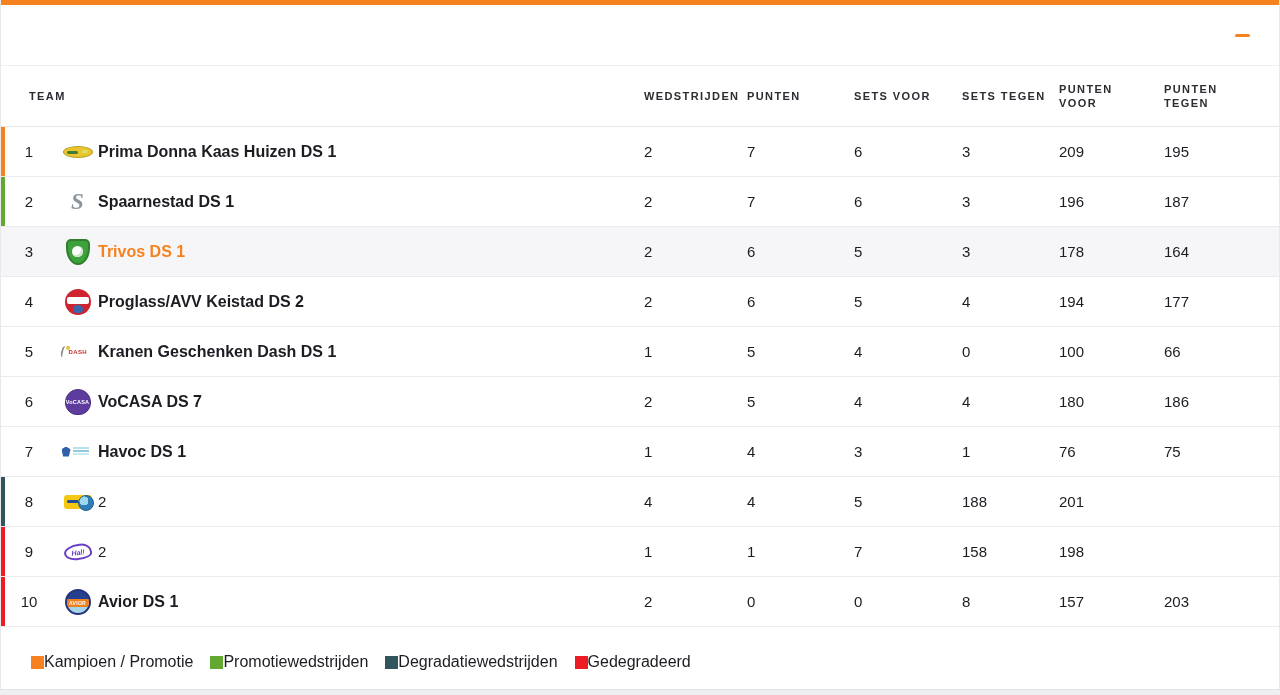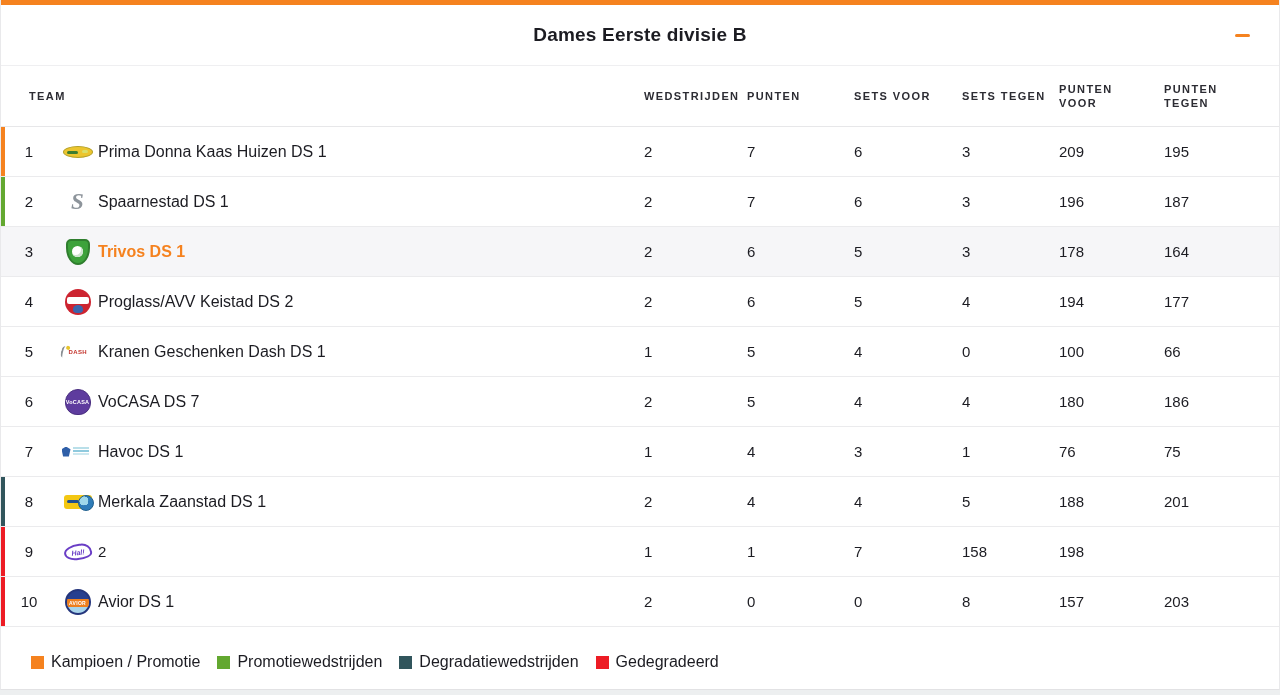--- a/index.html
+++ b/index.html
@@ -52,30 +52,30 @@
   }
   .th.team-h{grid-column:1 / 4;padding-left:28px;}
   .th .wrapcap{display:block;width:62px;}
 
   .row{height:50px;position:relative;border-bottom:1px solid var(--divider);}
   .row:last-of-type{border-bottom:1px solid var(--divider);}
   .row.active{background:#f6f6f8;}
   .ind{position:absolute;left:0;top:0;bottom:0;width:4px;}
   .rank{text-align:center;font-size:15px;}
   .logo-cell{display:flex;align-items:center;justify-content:center;}
-  .team{font-size:16px;font-weight:400;padding-left:0;}
+  .team{font-size:16px;font-weight:700;padding-left:0;}
   .team.link{cursor:pointer;}
   .row.active .team{color:var(--accent);font-weight:700;}
   .num{font-size:15px;}
 
   .legend{
     display:flex;align-items:center;gap:17px;
     padding:26px 30px 0 30px;
   }
-  .legend-item{display:flex;align-items:center;gap:7px;text-align:right;}
+  .legend-item{display:flex;align-items:center;text-align:right;}
   .lg-sq{width:13px;height:13px;display:inline-block;}
   .legend-label{font-size:16px;}
 
   
   .logo{position:relative;flex:0 0 auto;}
   .logo-kaas{width:30px;height:12px;background:#ecc52e;border:1px solid #b3a029;border-radius:50%;}
   .logo-kaas::before{content:"";position:absolute;left:3px;top:4px;width:11px;height:3px;background:#3c7d2f;border-radius:2px;}
   .logo-kaas::after{content:"";position:absolute;right:4px;top:3px;width:6px;height:3px;background:#d8e06a;border-radius:2px;}
 
   .logo-spaar{width:22px;height:26px;display:flex;align-items:center;justify-content:center;}
@@ -117,21 +117,20 @@
   .logo-avior::after{content:"AVIOR";position:absolute;left:-2px;right:-2px;top:8px;height:8px;background:#ee7f1d;
     border-radius:2px;color:#fff;font-size:5px;font-weight:800;display:flex;align-items:center;justify-content:center;letter-spacing:.3px;}
 </style>
 </head>
 <body>
 
 <div class="card">
   <div class="top-accent" style="background-color: rgb(245, 130, 31);"></div>
 
   <div class="title-bar">
-    <h1 class="title">Dames Eerste divisie B</h1>
     <button class="collapse-btn">
       <span class="minus" style="background-color: rgb(245, 130, 31);"></span>
     </button>
   </div>
 
   <div class="grid thead">
     <span class="th team-h">TEAM</span>
     <span class="th">WEDSTRIJDEN</span>
     <span class="th">PUNTEN</span>
     <span class="th">SETS VOOR</span>
@@ -251,21 +250,20 @@
     <span class="num">76</span>
     <span class="num">75</span>
   </div>
 
   <div class="grid row">
     <span class="ind" style="background-color: rgb(49, 85, 92);"></span>
     <span class="rank">8</span>
     <span class="logo-cell">
         <span class="logo logo-merkala"></span>
       </span>
-    <span class="team link">Merkala Zaanstad DS 1</span>
     <span class="num">2</span>
     <span class="num">4</span>
     <span class="num">4</span>
     <span class="num">5</span>
     <span class="num">188</span>
     <span class="num">201</span>
   </div>
 
   <div class="grid row">
     <span class="ind" style="background-color: rgb(237, 28, 36);"></span>

